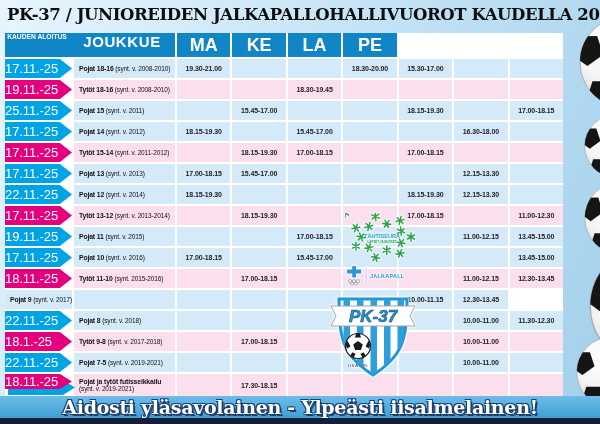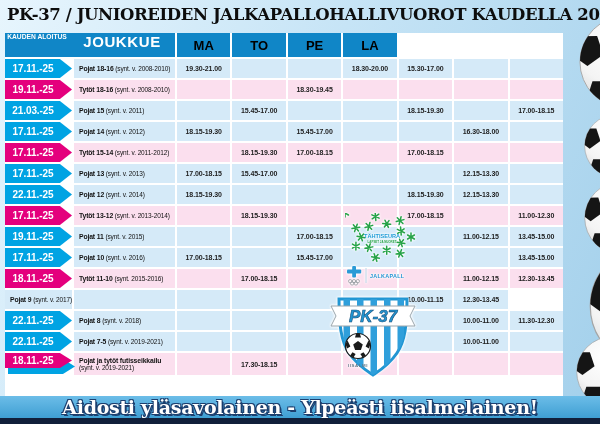--- a/index.html
+++ b/index.html
@@ -10,32 +10,32 @@
   .title{position:absolute;left:7px;top:5px;width:590px;white-space:nowrap;
     font-family:"DejaVu Serif",serif;font-weight:bold;font-size:16.5px;
     letter-spacing:-0.4px;color:#0d0d0d}
   .table-bg{position:absolute;left:5px;top:33px;width:558px;height:363px;background:#fff}
   .sched{position:absolute;left:5px;top:33px;width:558px}
   .thead,.trow{display:grid;grid-template-columns:67px 101px repeat(7,1fr);column-gap:2px}
   .thead{height:24px;margin-bottom:2px}
   .th-left{grid-column:1 / span 2;background:#1086c7;display:flex;align-items:flex-start}
   .kauden{width:64px;color:#fff;font-weight:bold;font-size:6.7px;line-height:1.2;text-align:center}
   .joukkue{flex:1;text-align:center;color:#fff;font-weight:bold;font-size:15px;letter-spacing:.6px}
-  .th-day{background:#1086c7;color:#000000;font-weight:bold;font-size:13px;
+  .th-day{background:#1086c7;color:#ffffff;font-weight:bold;font-size:18px;
     display:flex;align-items:center;justify-content:center}
   .trow{height:19px;margin-bottom:2px}
   .trow.tall{height:22px;margin-bottom:0}
   .trow.boys .teamcell,.trow.boys .timecell{background:#d5eaf8}
   .trow.girls .teamcell,.trow.girls .timecell,
   .trow.mixed .teamcell,.trow.mixed .timecell{background:#fbdfee}
   .datecell{position:relative}
   .arrow{position:absolute;left:0;top:0;right:0;bottom:0;
     clip-path:polygon(0 0,82% 0,100% 50%,82% 100%,0 100%);
-    display:flex;align-items:center;justify-content:center;padding-right:11px;
-    color:#fff;font-weight:bold;font-size:10px;letter-spacing:-0.1px}
+    display:flex;align-items:center;justify-content:flex-start;padding-right:11px;
+    color:#fff;font-weight:normal;font-size:13px;letter-spacing:-0.1px}
   .arrow-blue{background:#00a3e3}
   .arrow-pink{background:#e4007d}
   .trow.mixed .arrow-main{bottom:auto;height:15px;z-index:2}
   .arrow-shadow{top:6px;left:3px;right:-3px;bottom:auto;height:15px;z-index:1}
   .teamcell{overflow:hidden;display:flex;flex-direction:column;justify-content:center;
     padding-left:5px;font-size:6.5px;letter-spacing:-0.12px;color:#111;
     white-space:nowrap;line-height:1.12}
   .teamcell b{font-size:6.8px}
   .timecell{display:flex;align-items:center;justify-content:center;
     font-weight:bold;font-size:7px;color:#1d1d1d;letter-spacing:-0.1px}
@@ -93,23 +93,23 @@
   <div class="table-bg"></div>
 
   <div class="sched">
     <div class="thead">
       <div class="th-left">
         <div class="kauden">KAUDEN ALOITUS</div>
         <div class="joukkue">JOUKKUE</div>
       </div>
 
     <div class="th-day">MA</div>
-        <div class="th-day">TO</div>
+        <div class="th-day">KE</div>
+        <div class="th-day">LA</div>
         <div class="th-day">PE</div>
-        <div class="th-day">LA</div>
       </div>
     <div class="tbody">
 
     <div class="trow boys">
           <div class="datecell">
             <div class="arrow arrow-main arrow-blue">
               <span>17.11.-25</span>
             </div>
           </div>
           <div class="teamcell">
@@ -136,21 +136,21 @@
           <div class="timecell"></div>
           <div class="timecell">18.30-19.45</div>
           <div class="timecell"></div>
           <div class="timecell"></div>
           <div class="timecell"></div>
           <div class="timecell"></div>
         </div>
         <div class="trow boys">
           <div class="datecell">
             <div class="arrow arrow-main arrow-blue">
-              <span>21.03.-25</span>
+              <span>25.11.-25</span>
             </div>
           </div>
           <div class="teamcell">
             <div><b>Pojat 15</b> <span>(synt. v. 2011)</span></div>
           </div>
           <div class="timecell"></div>
           <div class="timecell">15.45-17.00</div>
           <div class="timecell"></div>
           <div class="timecell"></div>
           <div class="timecell">18.15-19.30</div>
@@ -314,20 +314,37 @@
           <div class="teamcell">
             <div><b>Pojat 8</b> <span>(synt. v. 2018)</span></div>
           </div>
           <div class="timecell"></div>
           <div class="timecell"></div>
           <div class="timecell"></div>
           <div class="timecell"></div>
           <div class="timecell"></div>
           <div class="timecell">10.00-11.00</div>
           <div class="timecell">11.30-12.30</div>
+        </div>
+        <div class="trow girls">
+          <div class="datecell">
+            <div class="arrow arrow-main arrow-pink">
+              <span>18.1.-25</span>
+            </div>
+          </div>
+          <div class="teamcell">
+            <div><b>Tytöt 9-8</b> <span>(synt. v. 2017-2018)</span></div>
+          </div>
+          <div class="timecell"></div>
+          <div class="timecell">17.00-18.15</div>
+          <div class="timecell"></div>
+          <div class="timecell"></div>
+          <div class="timecell"></div>
+          <div class="timecell">10.00-11.00</div>
+          <div class="timecell"></div>
         </div>
         <div class="trow boys">
           <div class="datecell">
             <div class="arrow arrow-main arrow-blue">
               <span>22.11.-25</span>
             </div>
           </div>
           <div class="teamcell">
             <div><b>Pojat 7-5</b> <span>(synt. v. 2019-2021)</span></div>
           </div>

